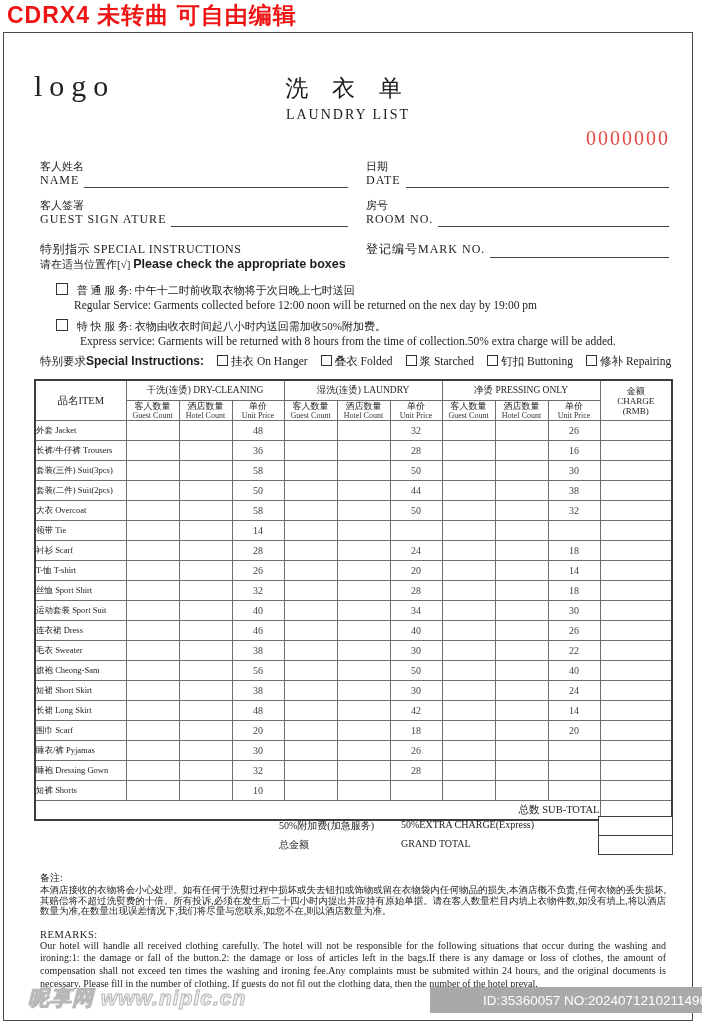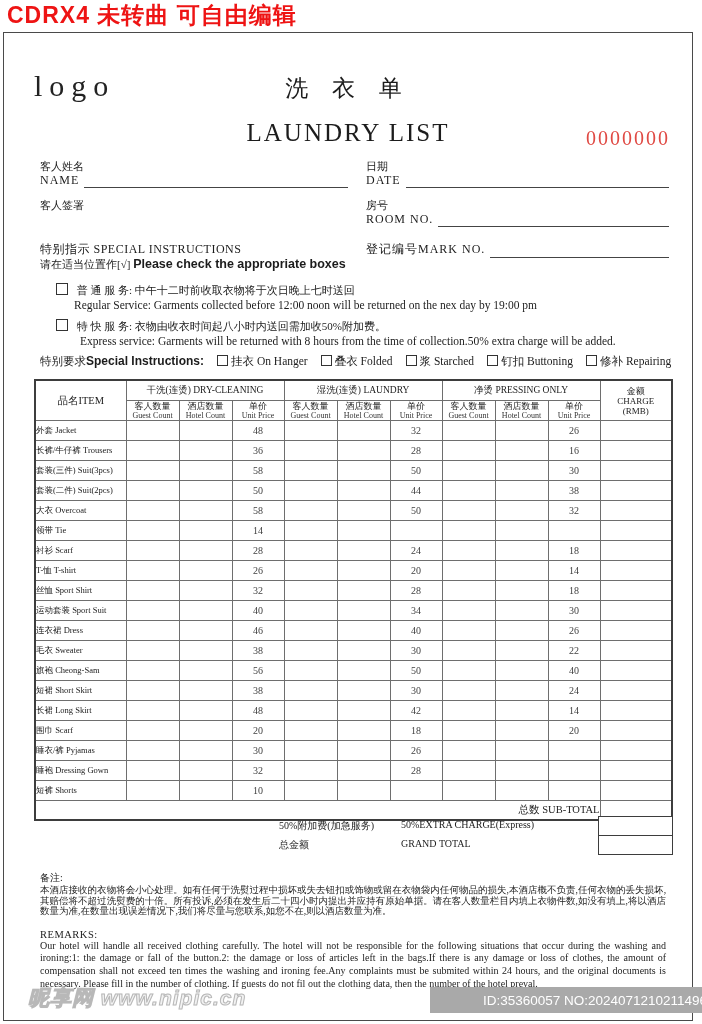--- a/index.html
+++ b/index.html
@@ -5,21 +5,21 @@
   html,body{margin:0;padding:0;}
   body{width:702px;height:1024px;position:relative;background:#fff;overflow:hidden;
        font-family:"Liberation Serif",serif;color:#1c1c1c;}
   .banner{position:absolute;left:7px;top:0px;font-family:"Liberation Sans",sans-serif;
           font-weight:bold;font-size:23px;letter-spacing:1px;}
   .page{position:absolute;left:3px;top:32px;width:690px;height:989px;
         border:1px solid #4a4a4a;background:#fff;box-sizing:border-box;}
   .logo{position:absolute;left:30px;top:36px;font-size:30px;letter-spacing:7px;color:#222;}
   .title-block{position:absolute;left:0;right:0;top:40px;text-align:center;}
   .title-cn{font-size:23px;letter-spacing:9px;}
-  .title-en{font-size:25px;letter-spacing:2px;margin-top:15px;}
+  .title-en{font-size:14px;letter-spacing:2px;margin-top:3px;}
   .serial{position:absolute;right:22px;top:94px;font-size:20px;letter-spacing:2px;}
   .lbl{position:absolute;font-size:11px;}
   .fline{position:absolute;font-size:12px;display:flex;align-items:flex-end;letter-spacing:1px;}
   .fline .rule{flex:1;border-bottom:1px solid #444;margin-left:5px;height:13px;}
   .note-line{position:absolute;font-size:11px;}
   .note-line .en{font-family:"Liberation Sans",sans-serif;font-weight:bold;font-size:12.5px;}
   .svc-cn{position:absolute;font-size:11px;}
   .svc-en{position:absolute;font-size:11.5px;}
   .cb{display:inline-block;width:10px;height:10px;border:1px solid #333;
       vertical-align:-1px;margin-right:6px;background:#fff;}
@@ -71,20 +71,24 @@
     <div class="title-en">LAUNDRY LIST</div>
   </div>
   <div class="serial" style="color: rgb(224, 74, 68);">0000000</div>
 
   <div class="lbl" style="left:36px;top:126px;">客人姓名</div>
   <div class="fline" style="left:36px;top:140px;width:308px;">
     <span>NAME</span>
     <span class="rule"></span>
   </div>
   <div class="lbl" style="left:36px;top:165px;">客人签署</div>
+  <div class="fline" style="left:36px;top:179px;width:308px;">
+    <span>GUEST SIGN ATURE</span>
+    <span class="rule"></span>
+  </div>
   <div class="fline" style="left:36px;top:208px;letter-spacing:.5px;">
     <span>特别指示 SPECIAL INSTRUCTIONS</span>
   </div>
   <div class="note-line" style="left:36px;top:224px;">
     <span>请在适当位置作[√]</span>
     <span class="en">Please check the appropriate boxes</span>
   </div>
 
   <div class="lbl" style="left:362px;top:126px;">日期</div>
   <div class="fline" style="left:362px;top:140px;width:303px;">

